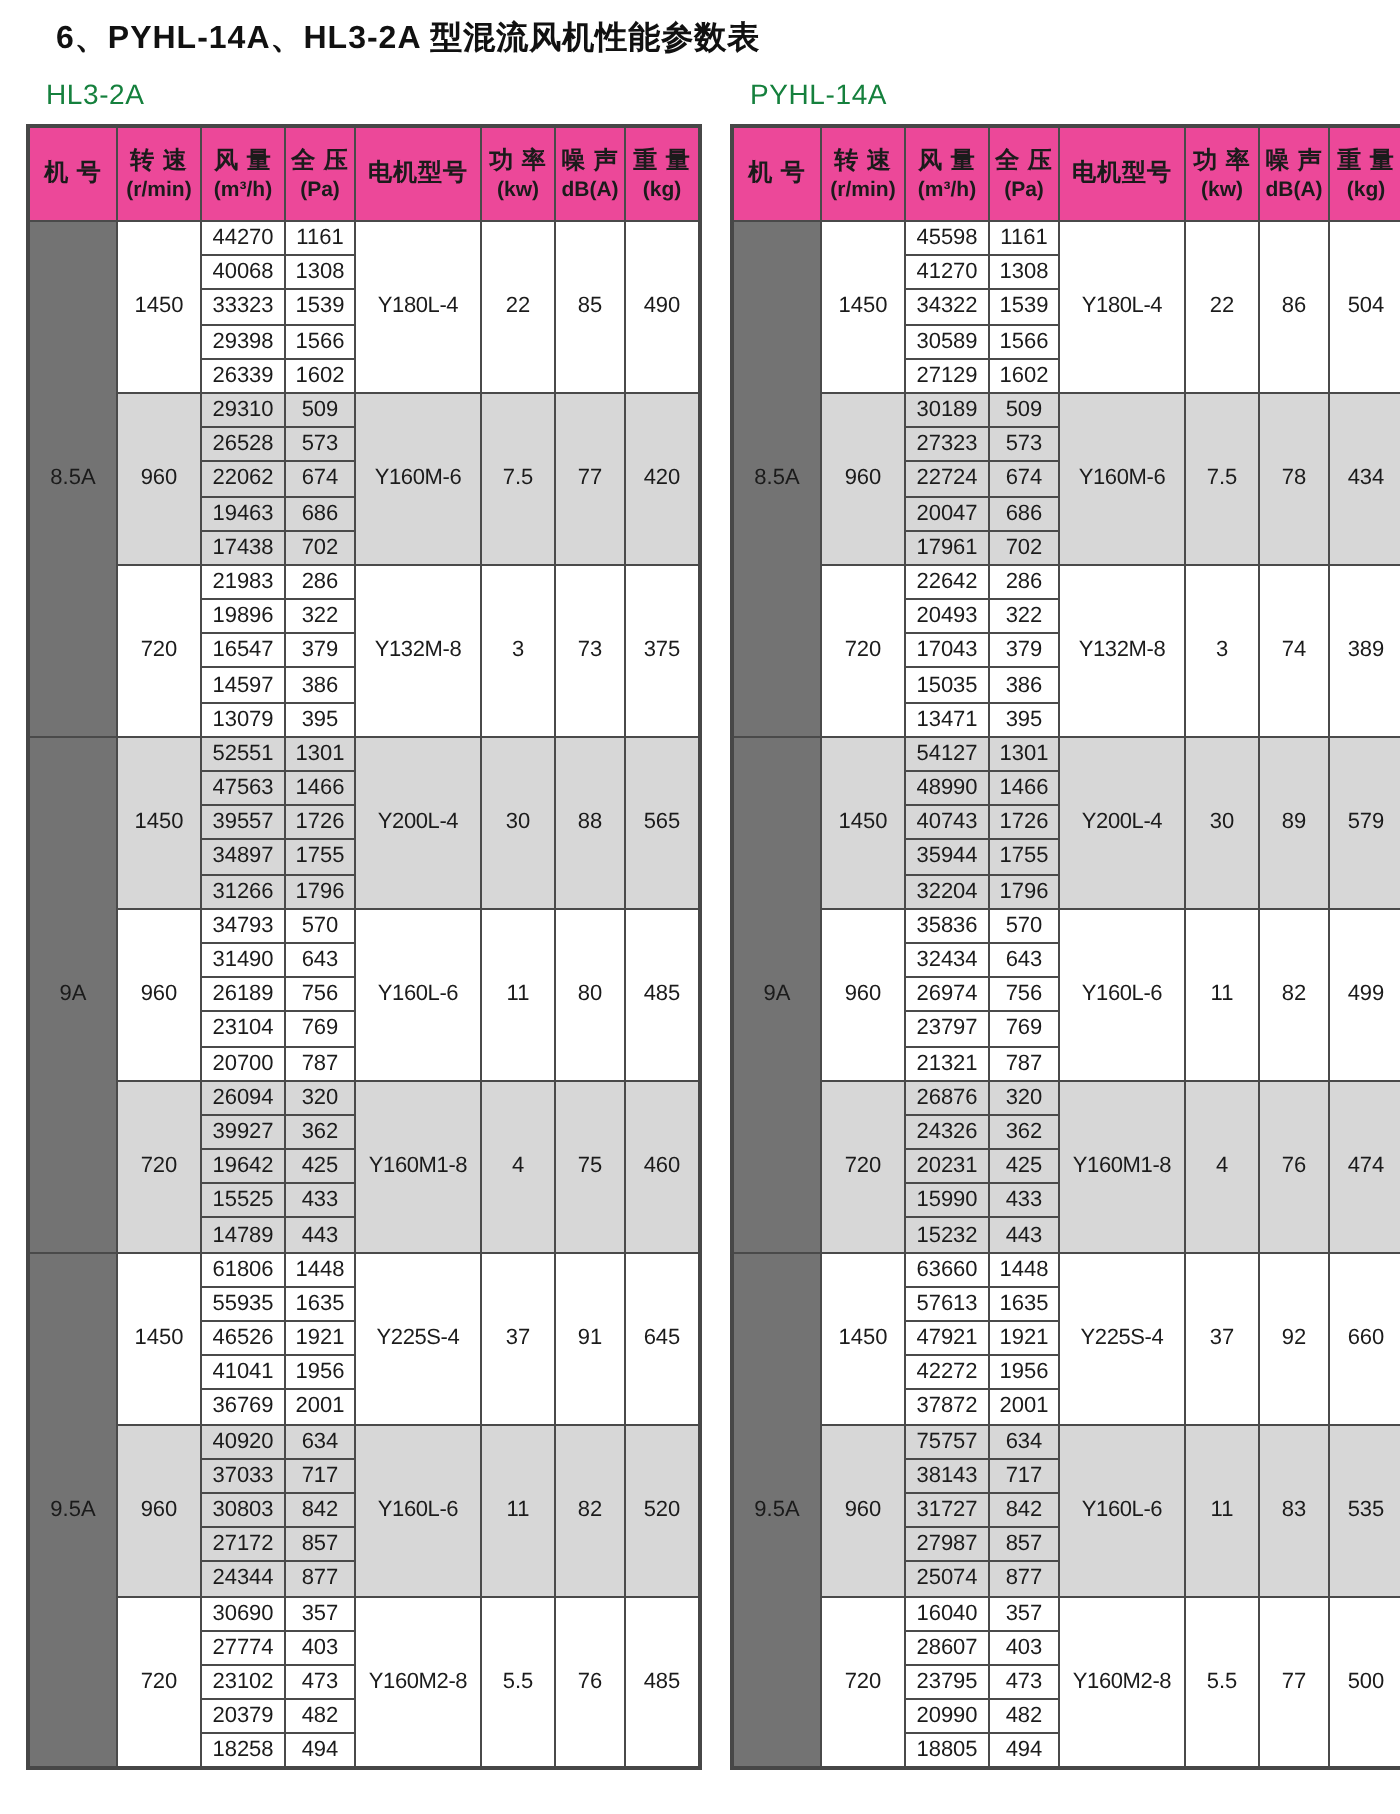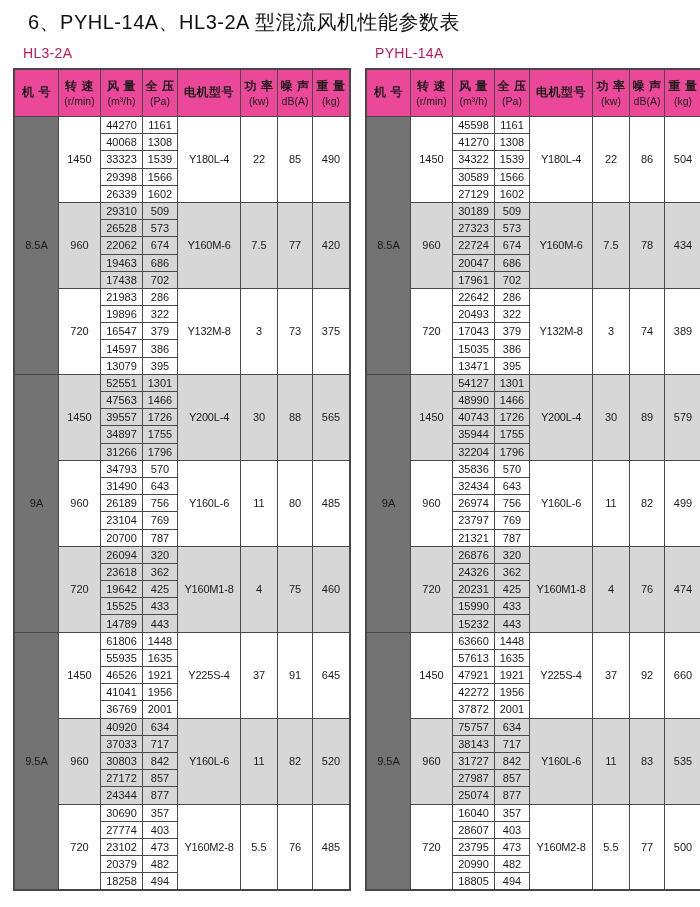--- a/index.html
+++ b/index.html
@@ -11,37 +11,37 @@
     width: 700px;
     height: 907px;
     font-family: "Liberation Sans", "DejaVu Sans", sans-serif;
     color: #1b1b1b;
     overflow: hidden;
   }
   .page {
     padding: 7px 12px 0 13px;
   }
   .title {
-    font-size: 20px;
-    font-weight: normal;
+    font-size: 16px;
+    font-weight: bold;
     letter-spacing: 0.5px;
     margin: 2px 0 9px 15px;
     color: #111111;
   }
   .tables-row {
     display: flex;
     gap: 14px;
     align-items: flex-start;
   }
   .table-block {
     flex: 0 0 auto;
   }
   .table-label {
     font-size: 14px;
-    color: #be185d;
+    color: #15803d;
     margin: 0 0 7px 10px;
     letter-spacing: 0.3px;
   }
   table.fan-table {
     border-collapse: collapse;
     table-layout: fixed;
     border: 2px solid #474747;
   }
   .fan-table th, .fan-table td {
     border: 1px solid #4a4a4a;
@@ -64,21 +64,21 @@
   .fan-table th:nth-child(7) { width: 34px; text-align: center; }
   .fan-table th:nth-child(8) { width: 36px; }
   .h-name {
     font-size: 12px;
     font-weight: bold;
     line-height: 1.3;
     letter-spacing: 0.5px;
   }
   .h-unit {
     font-size: 10.5px;
-    font-weight: normal;
+    font-weight: bold;
     line-height: 1.15;
   }
   .fan-table td {
     font-size: 11px;
     height: 16.2px;
     background: #ffffff;
   }
   .fan-table td.shaded {
     background: #d7d7d7;
   }
@@ -265,21 +265,21 @@
             <tr>
               <td rowspan="5" class="speed-cell shaded">720</td>
               <td class="flow-cell shaded">26094</td>
               <td class="pressure-cell shaded">320</td>
               <td rowspan="5" class="motor-cell shaded">Y160M1-8</td>
               <td rowspan="5" class="power-cell shaded">4</td>
               <td rowspan="5" class="noise-cell shaded">75</td>
               <td rowspan="5" class="weight-cell shaded">460</td>
             </tr>
             <tr>
-              <td class="flow-cell shaded">23618</td>
+              <td class="flow-cell shaded">39927</td>
               <td class="pressure-cell shaded">362</td>
             </tr>
             <tr>
               <td class="flow-cell shaded">19642</td>
               <td class="pressure-cell shaded">425</td>
             </tr>
             <tr>
               <td class="flow-cell shaded">15525</td>
               <td class="pressure-cell shaded">433</td>
             </tr>

